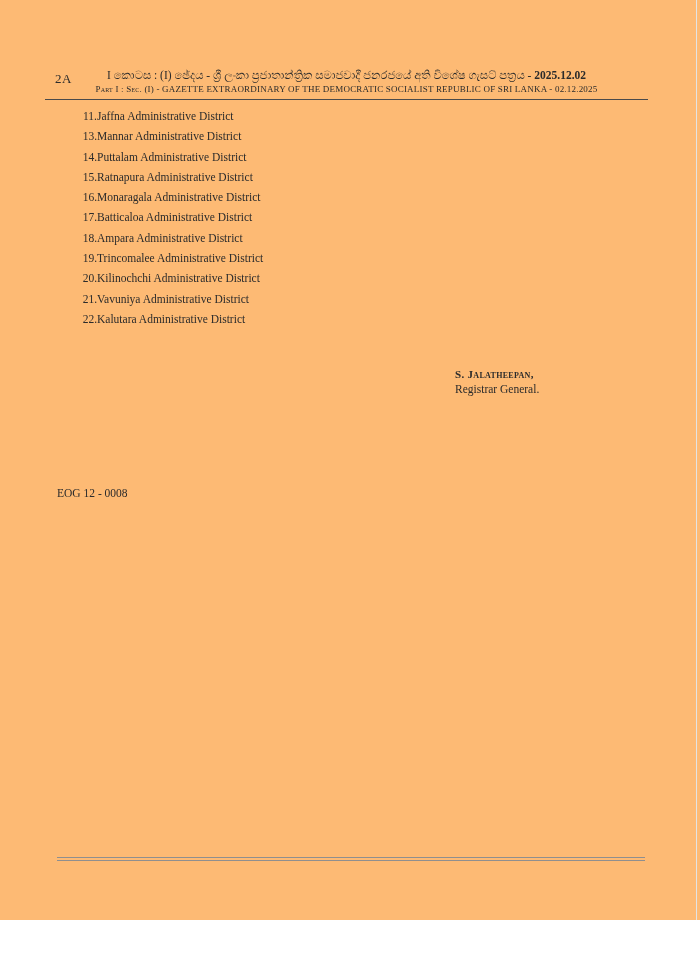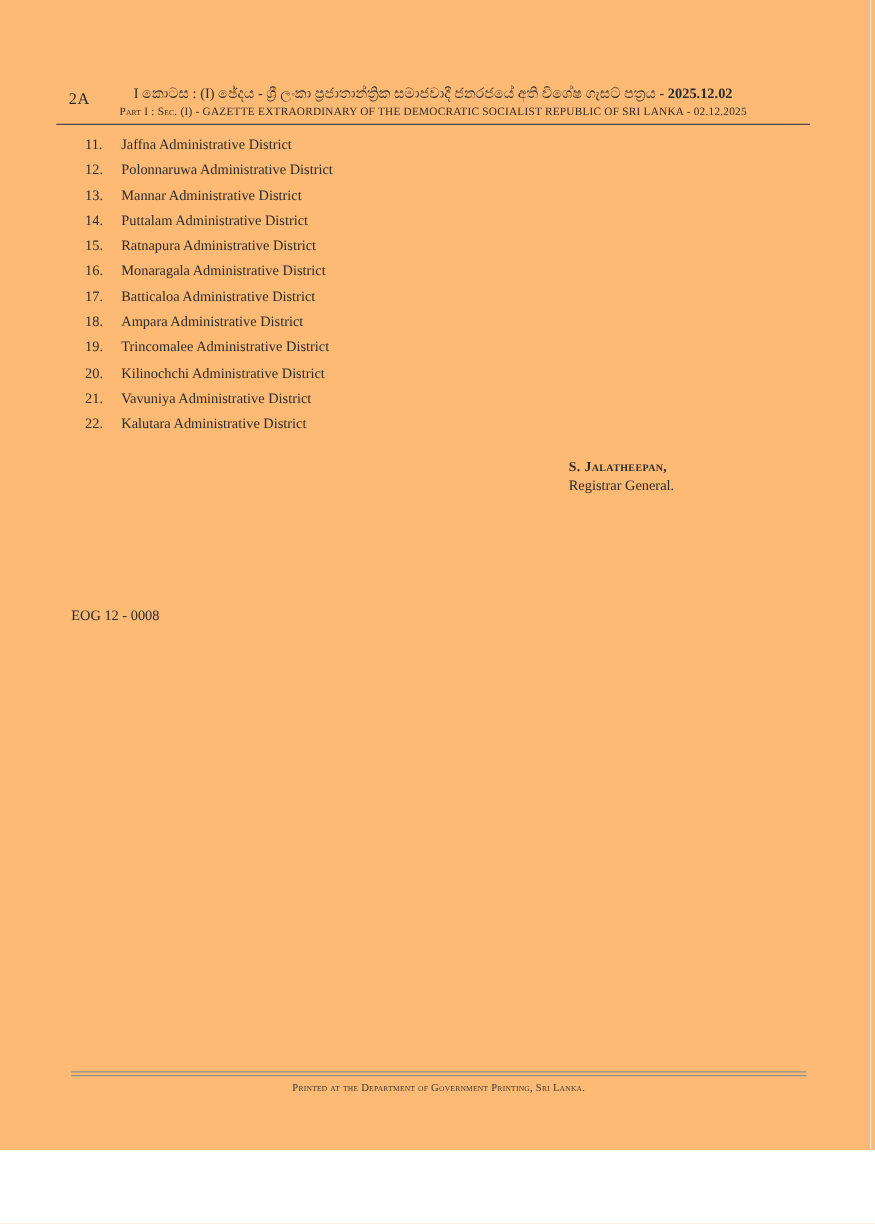--- a/index.html
+++ b/index.html
@@ -67,20 +67,21 @@
     top: 109px;
     left: 68px;
     width: 420px;
   }
   .district-row {
     display: flex;
     height: 20.3px;
     align-items: flex-start;
     font-size: 11.5px;
     line-height: 14px;
+    text-align: right;
   }
   .district-num {
     width: 29px;
     flex: 0 0 29px;
   }
 
   
   .signature {
     position: absolute;
     top: 367px;
@@ -148,24 +149,20 @@
     <div class="header-english">Part I : Sec. (I) - GAZETTE EXTRAORDINARY OF THE DEMOCRATIC SOCIALIST REPUBLIC OF SRI LANKA - 02.12.2025</div>
     <div class="header-rule"></div>
   </div>
 
   <div class="district-list">
     <div class="district-row">
       <span class="district-num">11.</span>
       <span class="district-label">Jaffna Administrative District</span>
     </div>
     <div class="district-row">
-      <span class="district-num">12.</span>
-      <span class="district-label">Polonnaruwa Administrative District</span>
-    </div>
-    <div class="district-row">
       <span class="district-num">13.</span>
       <span class="district-label">Mannar Administrative District</span>
     </div>
     <div class="district-row">
       <span class="district-num">14.</span>
       <span class="district-label">Puttalam Administrative District</span>
     </div>
     <div class="district-row">
       <span class="district-num">15.</span>
       <span class="district-label">Ratnapura Administrative District</span>
@@ -202,14 +199,13 @@
 
   <div class="signature">
     <div class="signature-name">S. Jalatheepan,</div>
     <div class="signature-title">Registrar General.</div>
   </div>
 
 
   <div class="gazette-ref">EOG 12 - 0008</div>
 
   <div class="footer-rule"></div>
-  <div class="footer-imprint">Printed at the Department of Government Printing,  Sri Lanka.</div>
 </div>
 
 </body></html>

